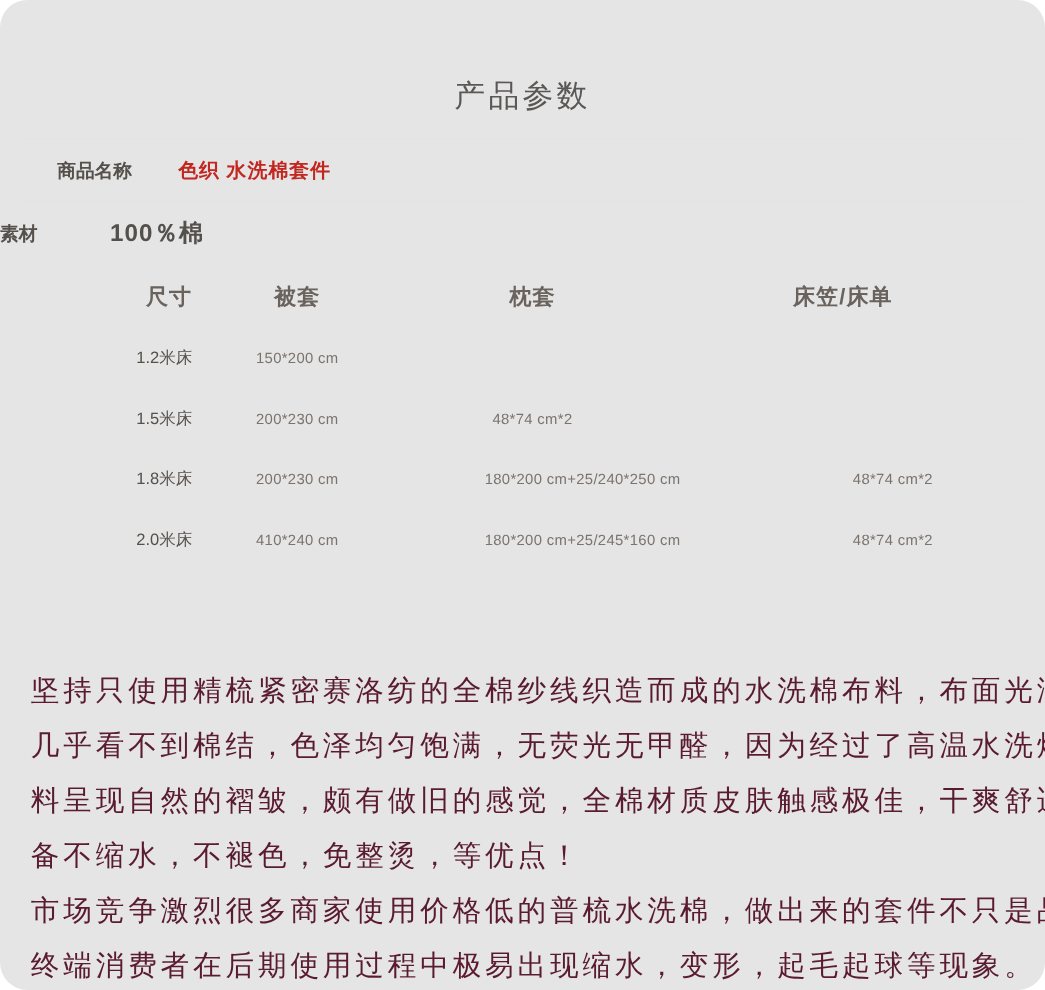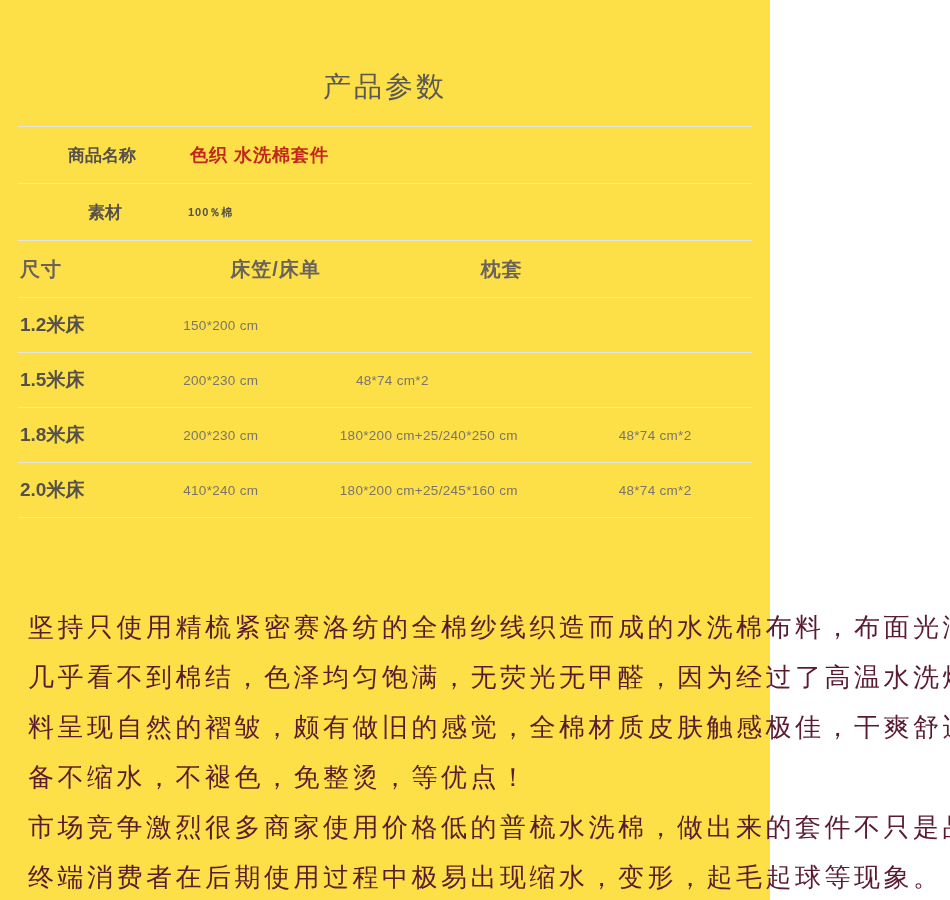--- a/index.html
+++ b/index.html
@@ -1,44 +1,44 @@
 <!DOCTYPE html>
 <html><head>
 <meta charset="utf-8">
 <style>
   html,body{margin:0;padding:0;background:#ffffff;}
   body{width:950px;height:900px;overflow:hidden;font-family:"Liberation Sans",sans-serif;}
-  .page{width:770px;height:900px;position:relative;background:#fde047;}
+  .page{width:950px;height:900px;position:relative;background:#e5e5e5;border-radius:25px;}
 
   .title{
     margin:0;padding-top:70px;height:34px;
     text-align:center;font-size:28px;font-weight:400;color:#5a5857;
     letter-spacing:3px;line-height:34px;
   }
   .hr{height:1px;background:#e4e4e4;margin:0 18px;}
   .hr.first{margin-top:22px;}
 
   .info-row{height:56px;display:flex;align-items:center;}
-  .info-row.name{padding-left:68px;gap:12px;}
-  .info-row.material{padding-left:88px;}
+  .info-row.name{padding-left:52px;}
+  .info-row.material{}
   .info-label{font-weight:bold;color:#55504b;font-size:17px;}
   .info-row.name .info-label{width:110px;}
   .info-row.material .info-label{width:100px;}
   .info-value.red{color:#c2261f;font-weight:bold;font-size:18px;letter-spacing:1px;}
-  .info-value.dark{color:#55504b;font-weight:bold;font-size:11px;letter-spacing:1px;}
+  .info-value.dark{color:#55504b;font-weight:bold;font-size:22px;letter-spacing:1px;}
 
   .trow{display:flex;align-items:center;margin:0 20px;}
-  .trow .c1{width:17%;text-align:left;}
+  .trow .c1{width:17%;text-align:right;}
   .trow .c2{width:21%;text-align:center;}
   .trow .c3{width:36%;text-align:center;}
   .trow .c4{width:26%;text-align:center;}
   .thead{height:56px;}
   .thead .cell{font-size:20px;font-weight:bold;color:#6a635d;letter-spacing:1px;}
   .drow{height:54px;}
-  .drow .size{font-size:19px;font-weight:bold;color:#55504b;}
+  .drow .size{font-size:15px;font-weight:normal;color:#55504b;}
   .drow .val{font-size:13.5px;color:#7b746d;letter-spacing:.3px;}
 
   .desc{
     margin-top:85px;padding:0 20px 0 28px;
     font-family:"Liberation Serif","DejaVu Serif",serif;
     color:#5a1b31;font-size:26px;line-height:50px;letter-spacing:3.5px;
   }
   .desc-line{white-space:nowrap;}
 </style>
 </head>
@@ -56,22 +56,23 @@
   <div class="hr"></div>
 
   <div class="info-row material">
     <span class="info-label">素材</span>
     <span class="info-value dark">100％棉</span>
   </div>
   <div class="hr"></div>
 
   <div class="trow thead">
     <div class="cell c1">尺寸</div>
+    <div class="cell c2">被套</div>
+    <div class="cell c4">枕套</div>
     <div class="cell c3">床笠/床单</div>
-    <div class="cell c4">枕套</div>
   </div>
   <div class="hr"></div>
 
   <div class="trow drow">
     <div class="size c1">1.2米床</div>
     <div class="val c2">150*200 cm</div>
   </div>
   <div class="hr"></div>
 
   <div class="trow drow">

